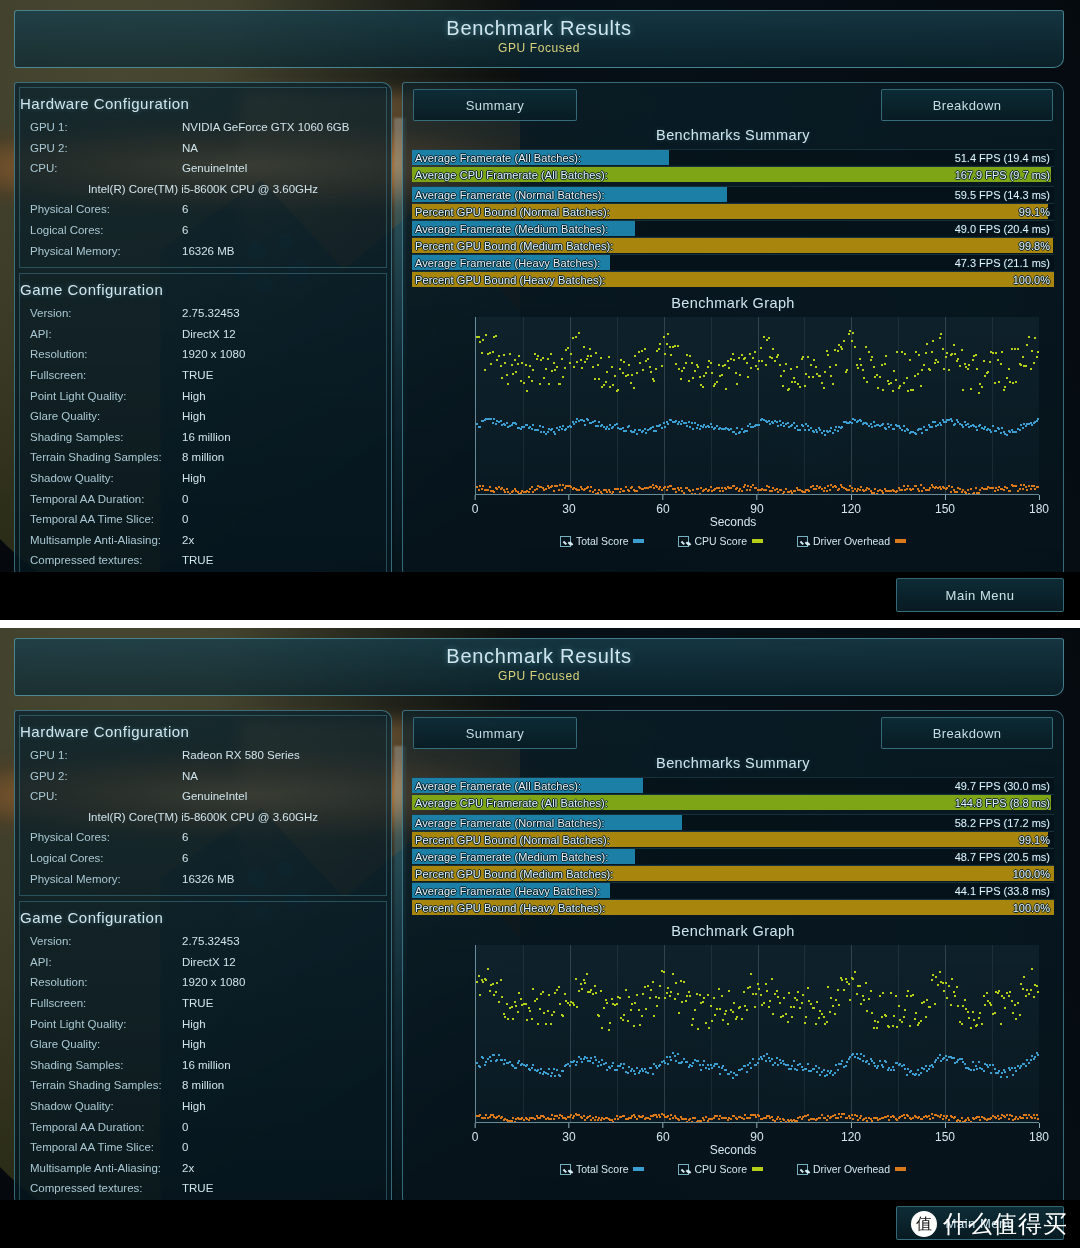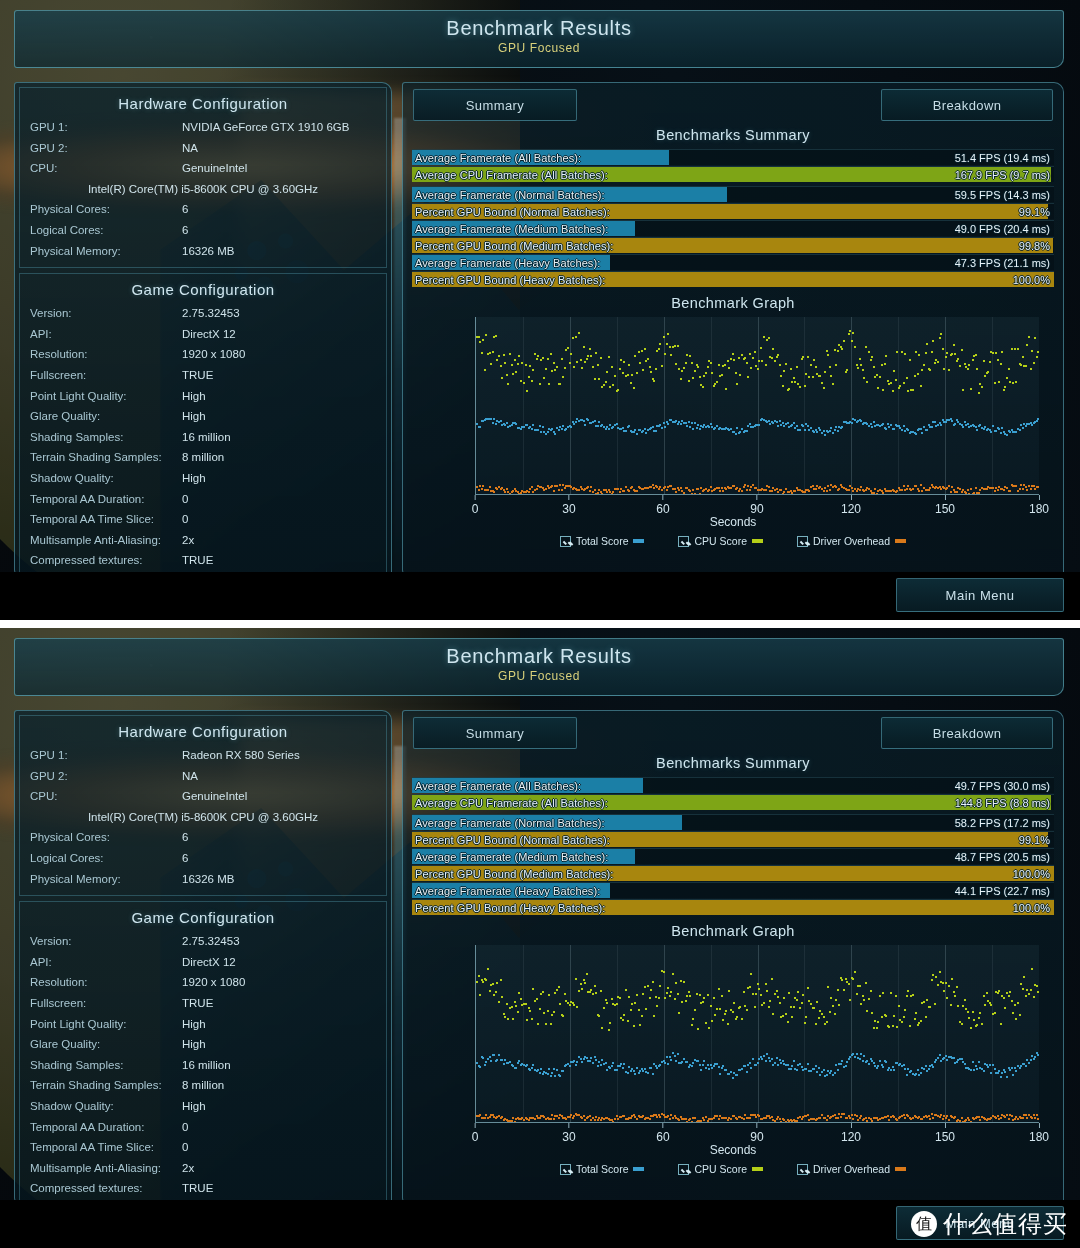--- a/index.html
+++ b/index.html
@@ -116,21 +116,21 @@
   .panel-right {
     position:absolute; left:402px; top:82px; width:662px; height:498px;
     background:linear-gradient(180deg, rgba(10,34,44,.62), rgba(6,20,28,.78));
     border:1px solid rgba(96,176,196,.55);
     border-radius:3px 10px 3px 10px;
     padding:4px;
   }
 
   .section { border:1px solid rgba(74,140,158,.45); margin:0 0 5px 0; padding:4px 0 6px 0; }
   .section-title {
-    text-align:center; font-size:15px; color:#cfe6ef; letter-spacing:.5px;
+    text-align:left; font-size:15px; color:#cfe6ef; letter-spacing:.5px;
     padding:3px 0 5px 0; text-shadow:0 0 5px rgba(120,200,220,.35);
   }
   .kv { display:flex; font-size:11.5px; line-height:20.6px; color:#b9d4de; padding:0 10px; }
   .kv .k { width:152px; flex:0 0 152px; color:#a9c7d2; }
   .kv .v { color:#cfe3ea; }
   .kv.full { justify-content:center; }
   .kv.full .c { color:#cfe3ea; }
 
   
   .tabs { position:relative; height:34px; margin:2px 2px 4px 2px; }
@@ -239,21 +239,21 @@
       <div class="header-title">Benchmark Results</div>
       <div class="header-sub">GPU Focused</div>
     </div>
 
     <div class="panel-left">
       <div class="section">
         <div class="section-title">Hardware Configuration</div>
         <div>
             <div class="kv">
               <span class="k">GPU 1:</span>
-              <span class="v">NVIDIA GeForce GTX 1910 6GB</span>
+              <span class="v">NVIDIA GeForce GTX 1060 6GB</span>
             </div>
             <div class="kv">
               <span class="k">GPU 2:</span>
               <span class="v">NA</span>
             </div>
             <div class="kv">
               <span class="k">CPU:</span>
               <span class="v">GenuineIntel</span>
             </div>
             <div class="kv full">
@@ -1660,21 +1660,21 @@
               <div class="barvalue">48.7 FPS (20.5 ms)</div>
             </div>
             <div class="barrow">
               <div class="barfill" style="width: 100%; background: rgb(168, 134, 14);"></div>
               <div class="barlabel">Percent GPU Bound (Medium Batches):</div>
               <div class="barvalue">100.0%</div>
             </div>
             <div class="barrow">
               <div class="barfill" style="width: 30.8%; background: rgb(27, 127, 166);"></div>
               <div class="barlabel">Average Framerate (Heavy Batches):</div>
-              <div class="barvalue">44.1 FPS (22.7 ms)</div>
+              <div class="barvalue">44.1 FPS (33.8 ms)</div>
             </div>
             <div class="barrow">
               <div class="barfill" style="width: 100%; background: rgb(168, 134, 14);"></div>
               <div class="barlabel">Percent GPU Bound (Heavy Batches):</div>
               <div class="barvalue">100.0%</div>
             </div>
           </div>
         </div>
 
       <div class="graph-wrap">

